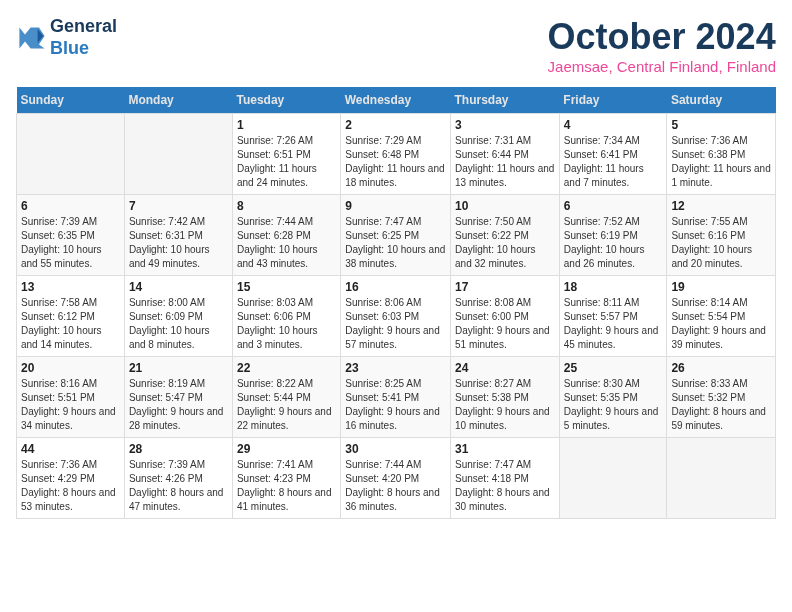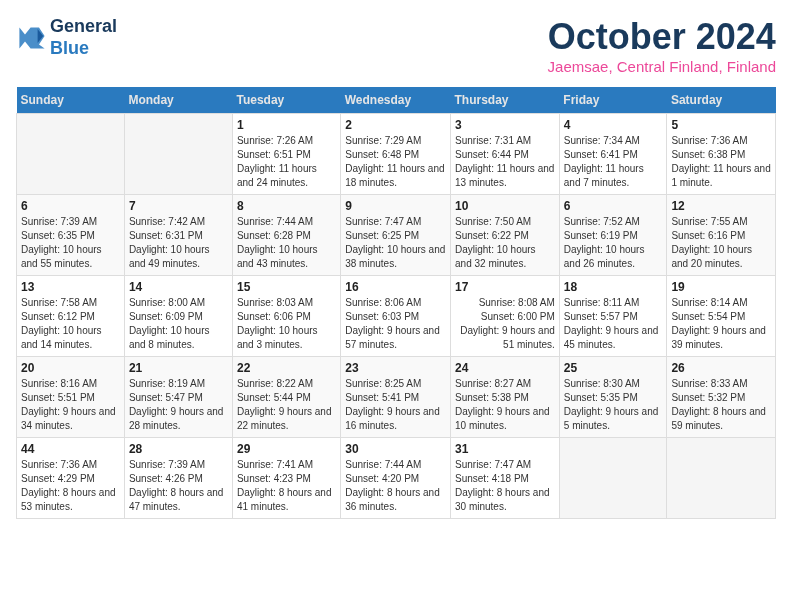--- a/index.html
+++ b/index.html
@@ -20,21 +20,21 @@
     .logo {
       display: flex;
       align-items: center;
     }
     .logo-icon {
       width: 28px;
       height: 28px;
       margin-left: 2px;
     }
     .title-area {
-      text-align: center;
+      text-align: left;
     }
     .month-title {
       font-size: 36px;
       font-weight: bold;
       color: #1a3a5c;
     }
     .location-title {
       font-size: 15px;
       color: #ec4899;
     }
@@ -210,21 +210,21 @@
 Daylight: 10 hours and 3 minutes.</div>
         </td>
         <td>
           <div class="day-number">16</div>
           <div class="day-info" style="white-space: pre-line;">Sunrise: 8:06 AM
 Sunset: 6:03 PM
 Daylight: 9 hours and 57 minutes.</div>
         </td>
         <td>
           <div class="day-number">17</div>
-          <div class="day-info" style="white-space: pre-line; text-align: right;">Sunrise: 8:08 AM
+          <div class="day-info" style="white-space: pre-line;">Sunrise: 8:08 AM
 Sunset: 6:00 PM
 Daylight: 9 hours and 51 minutes.</div>
         </td>
         <td>
           <div class="day-number">18</div>
           <div class="day-info" style="white-space: pre-line;">Sunrise: 8:11 AM
 Sunset: 5:57 PM
 Daylight: 9 hours and 45 minutes.</div>
         </td>
         <td>

